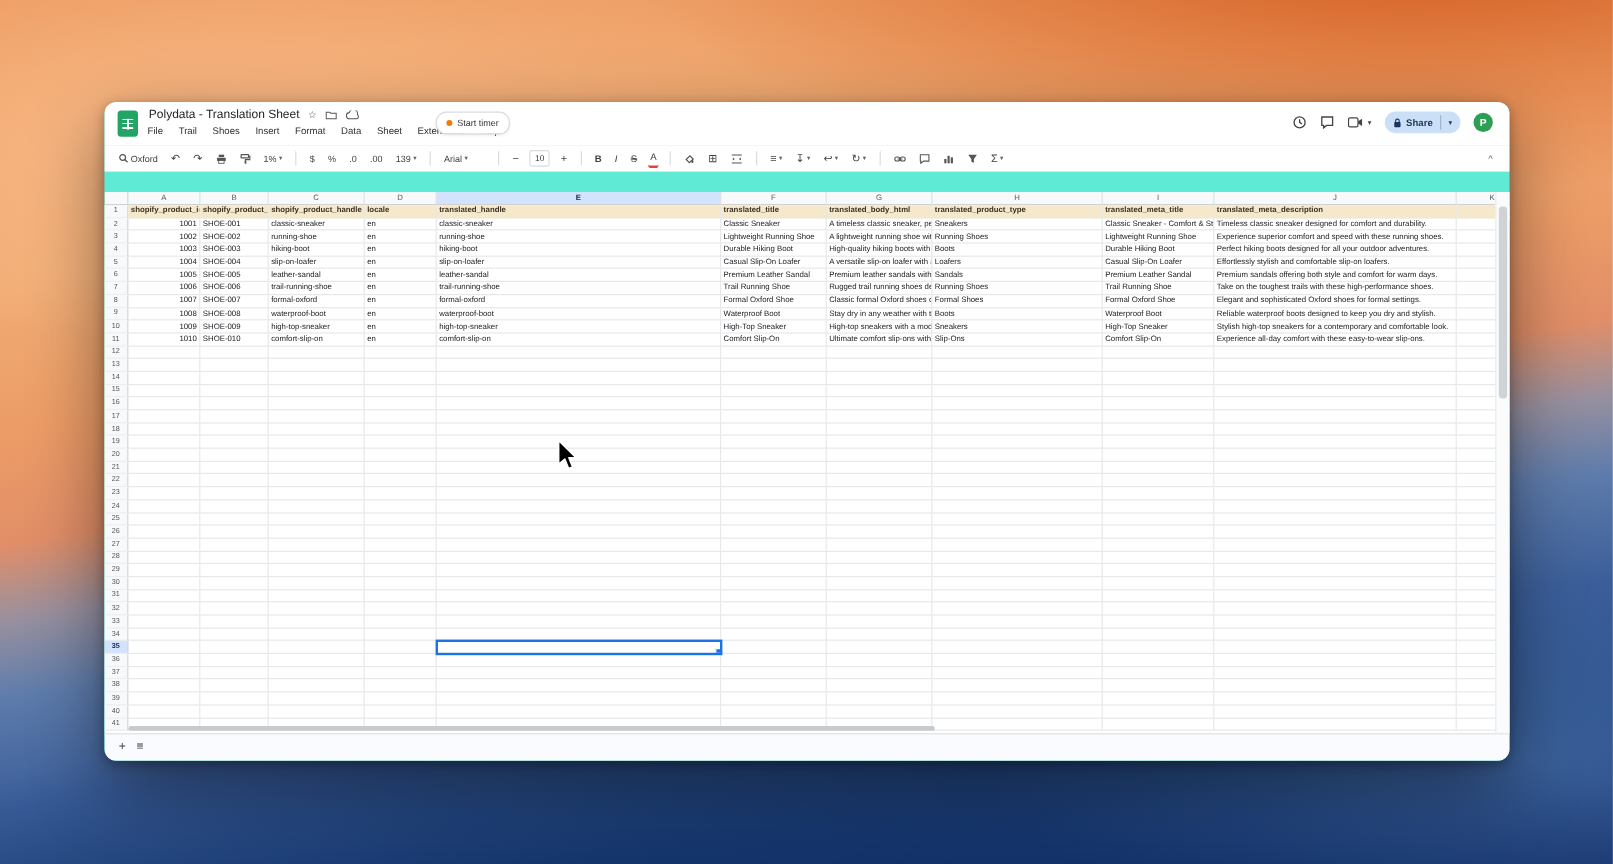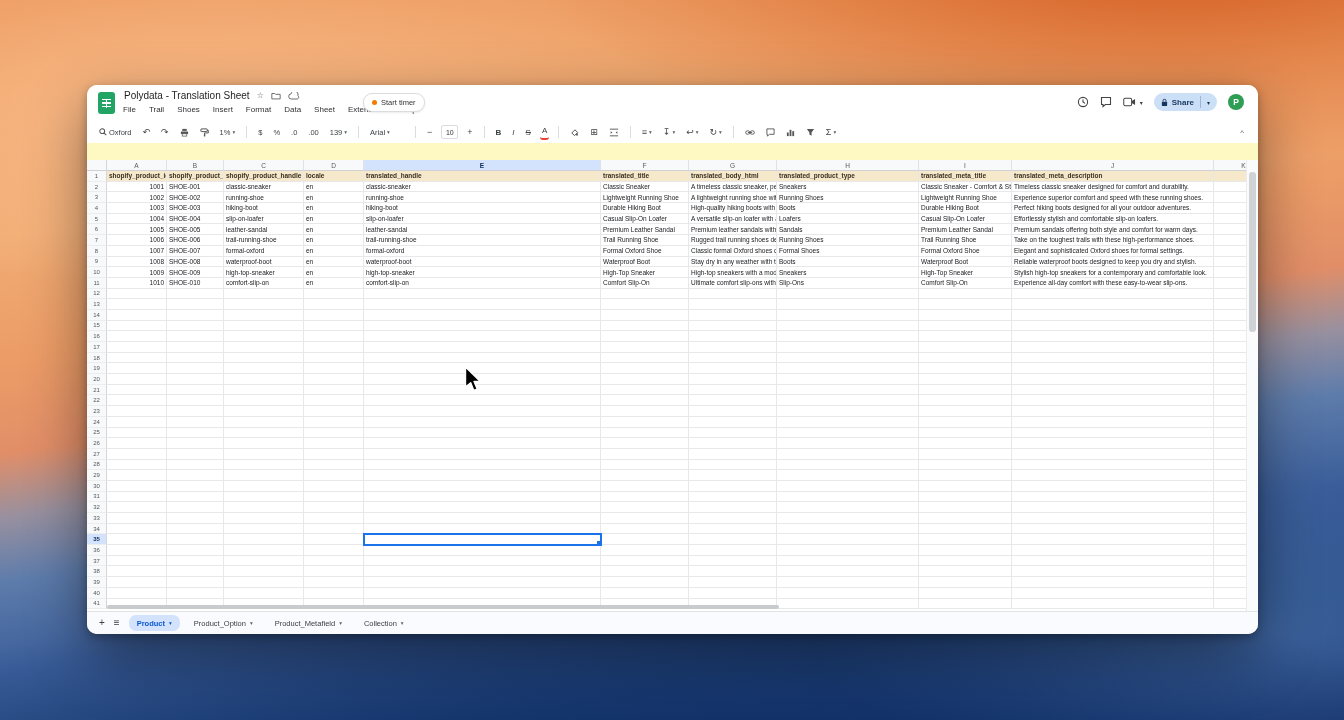--- a/index.html
+++ b/index.html
@@ -4,21 +4,21 @@
 <style>
   html,body{margin:0;padding:0;}
   body{width:1344px;height:720px;overflow:hidden;position:relative;
     font-family:"Liberation Sans","DejaVu Sans",sans-serif;
     background:
       radial-gradient(90% 55% at 88% -8%, #d2571a 0%, rgba(210,87,26,0) 55%),
       radial-gradient(60% 40% at 14% 16%, rgba(255,198,150,.65) 0%, rgba(255,198,150,0) 60%),
       radial-gradient(110% 50% at 50% 110%, #0d2c63 0%, rgba(13,44,99,0) 60%),
       radial-gradient(45% 30% at 92% 88%, rgba(86,128,188,.55) 0%, rgba(86,128,188,0) 70%),
       linear-gradient(172deg,#ec9a60 0%,#f1ac74 26%,#ec9c66 40%,#e18e68 50%,#98909f 57%,#5e7cab 64%,#3b5e9a 74%,#23467e 86%,#142f68 100%);}
-  .window{position:absolute;left:87px;top:85px;width:1171px;height:549px;background:#fef9c3;
+  .window{position:absolute;left:87px;top:85px;width:1171px;height:549px;background:#5eead4;
     border-radius:10px;overflow:hidden;box-shadow:0 22px 60px rgba(0,0,0,.45),0 3px 10px rgba(0,0,0,.3);}
   
   .titlebar{position:absolute;left:0;top:0;width:100%;height:36px;background:#fff;}
   .logo{position:absolute;left:11px;top:7px;width:17px;height:22px;background:#21a464;border-radius:3px;}
   .logo::after{content:"";position:absolute;left:4px;top:7px;width:9px;height:9px;
     background-image:linear-gradient(90deg,transparent 0 3.8px,#fff 3.8px 5.2px,transparent 5.2px),
       repeating-linear-gradient(180deg,#fff 0 1.3px,transparent 1.3px 3.4px);}
   .doc-title-row{position:absolute;left:37px;top:5px;display:flex;align-items:center;gap:7px;}
   .doc-title{font-size:10px;color:#1f1f1f;}
   .title-ico{font-size:8px;color:#555;line-height:8px;}
@@ -873,38 +873,20 @@
     </div>
 
   <div class="hscroll"></div>
   <div class="vrail">
     <div class="vthumb"></div>
   </div>
 
   <div class="bottombar">
     <span class="bb-ico">+</span>
     <span class="bb-ico">≡</span>
-    <span style="display:flex;gap:6px;align-items:center;" id="tabs-container">
-        <span class="tab active">
-          <span>Product</span>
-          <span class="caret">▾</span>
-        </span>
-        <span class="tab">
-          <span>Product_Option</span>
-          <span class="caret">▾</span>
-        </span>
-        <span class="tab">
-          <span>Product_Metafield</span>
-          <span class="caret">▾</span>
-        </span>
-        <span class="tab">
-          <span>Collection</span>
-          <span class="caret">▾</span>
-        </span>
-      </span>
   </div>
 
 </div>
 
 <div class="cursor">
   <svg width="18" height="27" viewBox="0 0 18 27">
     <path d="M1.5 1 L1.5 21 L6.7 16.7 L9.8 24.5 L13.2 23.1 L10.1 15.5 L16.3 15.5 Z" fill="#000" stroke="#fff" stroke-width="1.4" stroke-linejoin="round"></path>
   </svg>
 </div>
 

